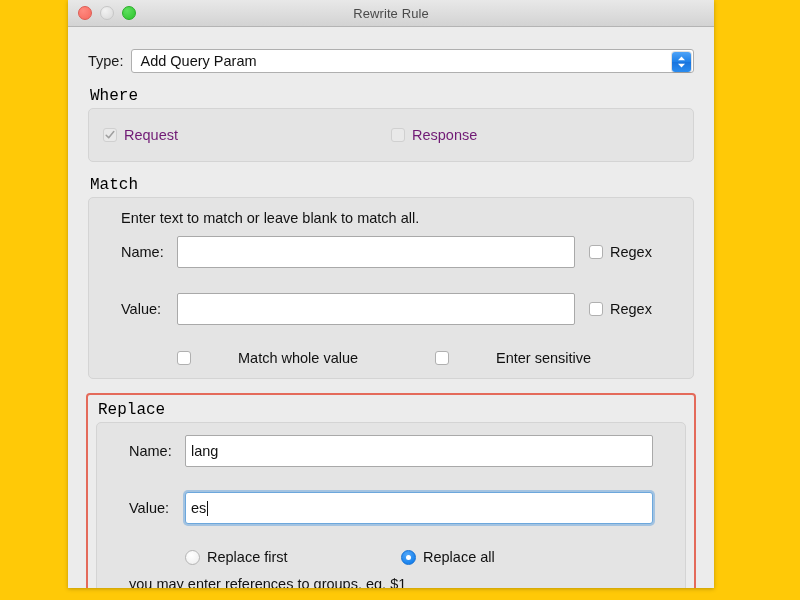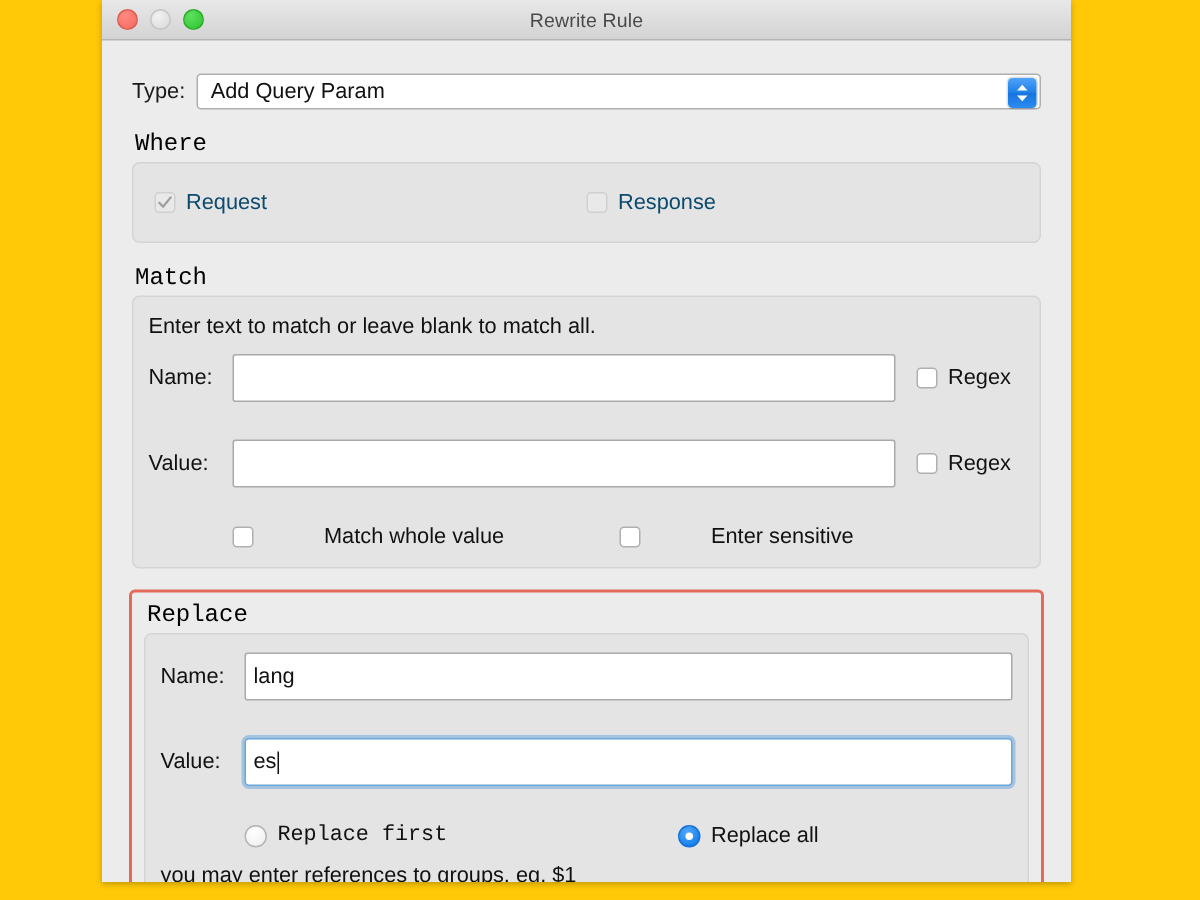--- a/index.html
+++ b/index.html
@@ -119,21 +119,21 @@
     font-size: 16px;
     color: #000000;
     margin-bottom: 3px;
     padding-left: 2px;
     font-family: Liberation Mono, monospace;
   }
   .box {
     background: #E4E4E4;
     border: 1px solid #D4D4D4;
     border-radius: 5px;
-    padding: 12px 10px;
+    padding: 12px 32px;
     box-sizing: border-box;
   }
 
   
   .where-box { display: flex; align-items: center; height: 54px; padding: 0 14px; }
   .where-col { width: 50%; display: flex; align-items: center; }
 
   .cb {
     width: 14px; height: 14px;
     border-radius: 3px;
@@ -142,21 +142,21 @@
     box-sizing: border-box;
     display: inline-flex;
     align-items: center;
     justify-content: center;
     flex: 0 0 auto;
     margin-right: 7px;
   }
   .cb.disabled { background: #E9E9E9; border-color: #D0D0D0; }
   .cb .tick { width: 10px; height: 10px; display: block; }
   .cb-label { font-size: 14.5px; color: #111; }
-  .cb-label.disabled { color: #0c4a6e; }
+  .cb-label.disabled { color: #701a75; }
 
   
   .hint {
     font-size: 14.5px;
     color: #111;
     margin-bottom: 10px;
   }
   .field-row {
     display: flex;
     align-items: center;
@@ -220,21 +220,21 @@
   .highlight .group { margin: 0; }
 
   .radio-row {
     display: flex;
     align-items: center;
     padding-left: 56px;
     margin-top: 2px;
     margin-bottom: 10px;
   }
   .radio-row .opt { display: flex; align-items: center; }
-  .radio-row .opt.first { width: 289px; font-family: Liberation Mono, monospace; }
+  .radio-row .opt.first { width: 216px; }
   .rb {
     width: 15px; height: 15px;
     border-radius: 50%;
     background: radial-gradient(circle at 40% 32%, #ffffff 0%, #f2f2f2 70%, #e2e2e2 100%);
     border: 1px solid #B5B5B5;
     box-sizing: border-box;
     margin-right: 7px;
     flex: 0 0 auto;
     display: inline-flex;
     align-items: center;

